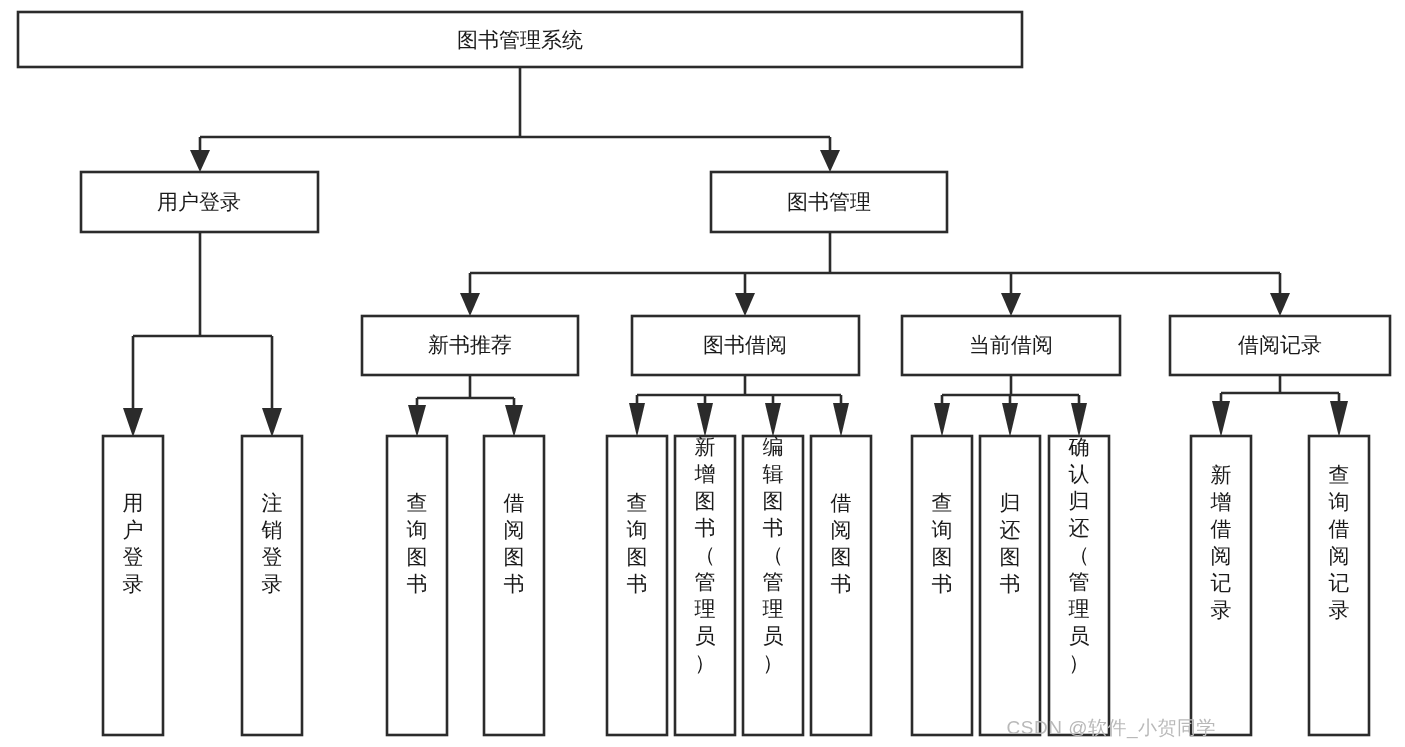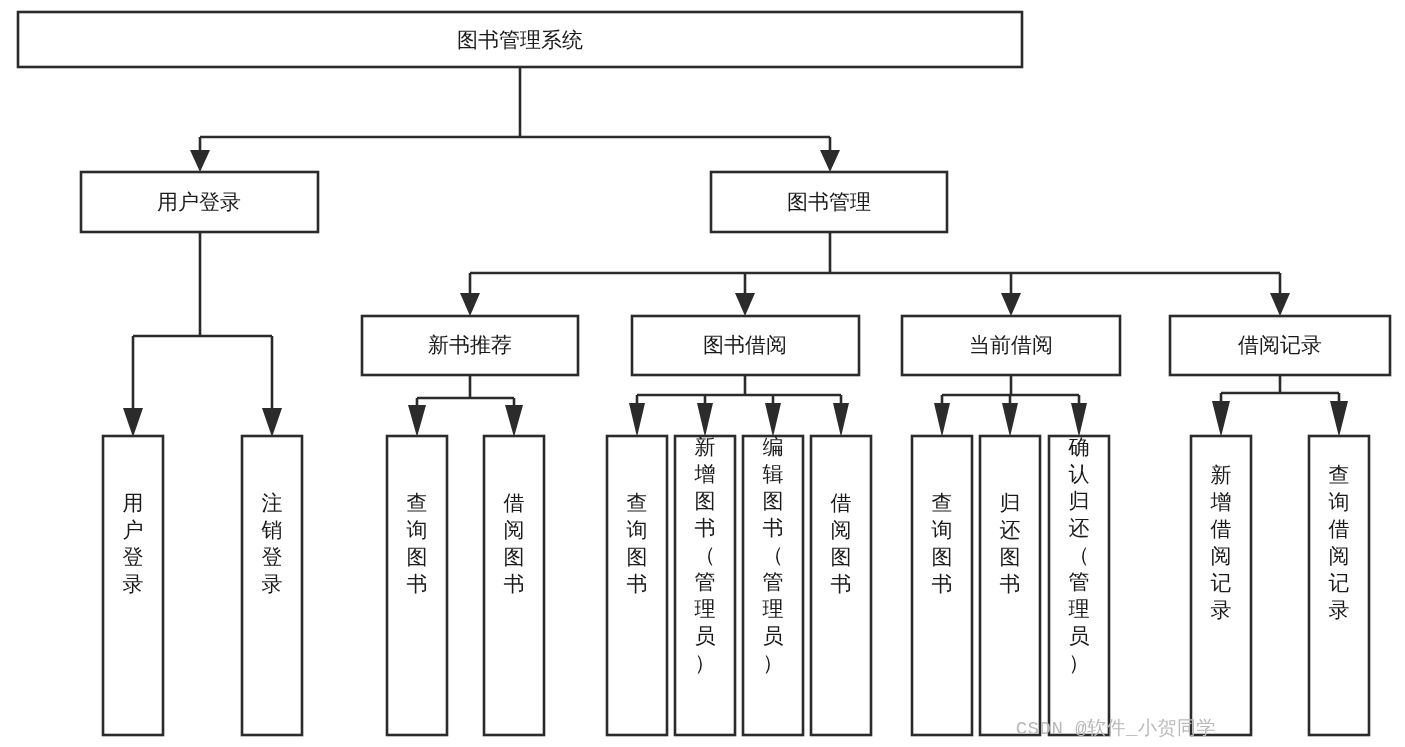--- a/index.html
+++ b/index.html
@@ -53,21 +53,21 @@
   .node-label-v {
     font-family: "Liberation Sans", "DejaVu Sans", sans-serif;
     font-size: 21px;
     fill: #1a1a1a;
     text-anchor: middle;
   }
   .watermark-text {
     position: absolute;
     right: 8px;
     bottom: 6px;
-    font-family: Liberation Mono, monospace;
+    font-family: Liberation Sans, sans-serif;
     font-size: 19px;
     color: #b9b9b9;
     letter-spacing: 0.5px;
     white-space: nowrap;
     user-select: none;
   }
 </style>
 </head>
 <body>
 

